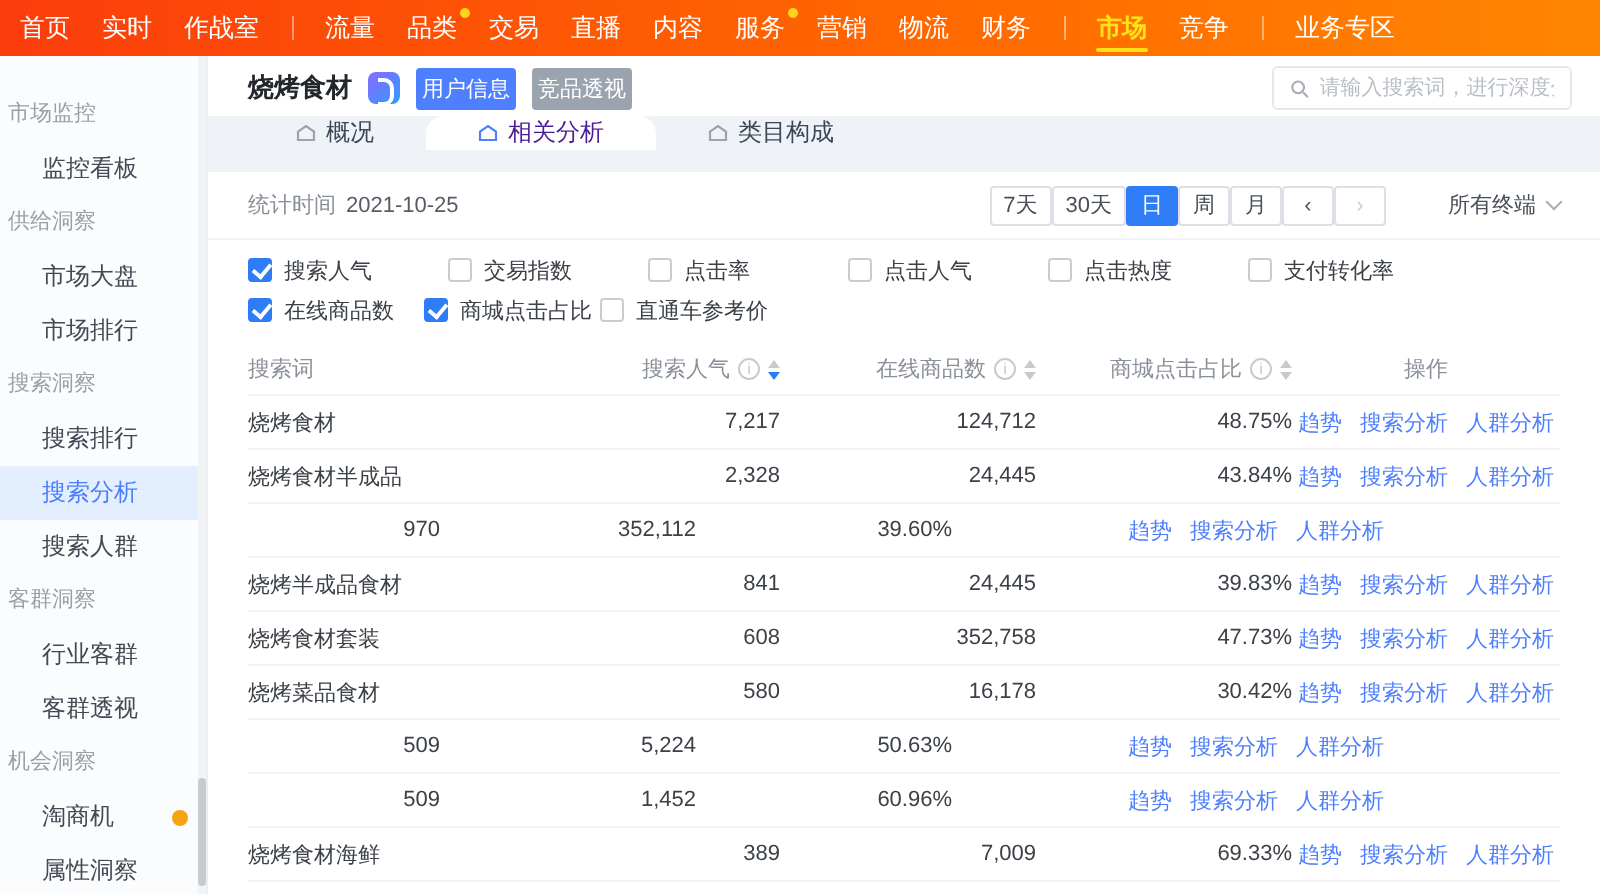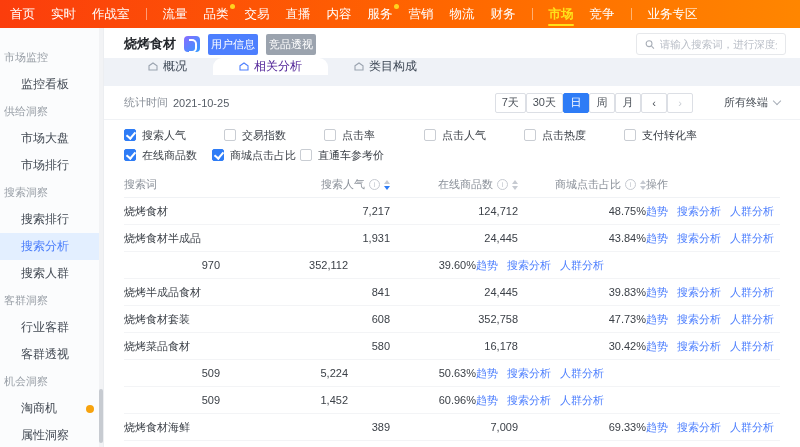--- a/index.html
+++ b/index.html
@@ -70,21 +70,21 @@
   .checkbox.highlight{border-color:#2E7CF6}
 
   .table{flex:1;min-height:0;padding:0 20px;display:flex;flex-direction:column;overflow:hidden}
   .thead{display:flex;align-items:center;height:26px;flex:0 0 26px;color:#8A9099;font-size:11px;border-bottom:1px solid #F0F2F5}
   .trow{display:flex;align-items:center;height:27px;flex:0 0 27px;font-size:11px;color:#3c4148;border-bottom:1px solid #F3F4F6}
   .cell{display:flex;align-items:center;overflow:hidden;white-space:nowrap}
   .c0{width:170px}
   .c1{width:96px;justify-content:flex-end}
   .c2{width:128px;justify-content:flex-end}
   .c3{width:128px;justify-content:flex-end}
-  .c4{flex:1;justify-content:flex-start;gap:9px}
+  .c4{flex:1;justify-content:center;gap:9px}
   .info-icon{width:11px;height:11px;border:1px solid #C6CAD1;border-radius:50%;color:#C6CAD1;font-size:8px;line-height:9px;text-align:center;margin-left:4px;flex:0 0 11px;cursor:pointer;font-style:normal}
   .sorter{display:inline-flex;flex-direction:column;gap:2px;margin-left:4px;cursor:pointer}
   .sorter i{display:block;width:0;height:0;border-left:3.5px solid transparent;border-right:3.5px solid transparent}
   .sorter .up{border-bottom:4px solid #C6CAD1}
   .sorter .down{border-top:4px solid #C6CAD1}
   .sorter .down.on{border-top-color:#2E7CF6}
   .action-link{color:#4D7FFE;cursor:pointer}
 </style>
 </head>
 <body>
@@ -283,21 +283,21 @@
               <div class="cell c2">124,712</div>
               <div class="cell c3">48.75%</div>
               <div class="cell c4">
                 <span class="action-link">趋势</span>
                 <span class="action-link">搜索分析</span>
                 <span class="action-link">人群分析</span>
               </div>
             </div>
             <div class="trow">
               <div class="cell c0">烧烤食材半成品</div>
-              <div class="cell c1">1,931</div>
+              <div class="cell c1">2,328</div>
               <div class="cell c2">24,445</div>
               <div class="cell c3">43.84%</div>
               <div class="cell c4">
                 <span class="action-link">趋势</span>
                 <span class="action-link">搜索分析</span>
                 <span class="action-link">人群分析</span>
               </div>
             </div>
             <div class="trow">
               <div class="cell c1">970</div>

